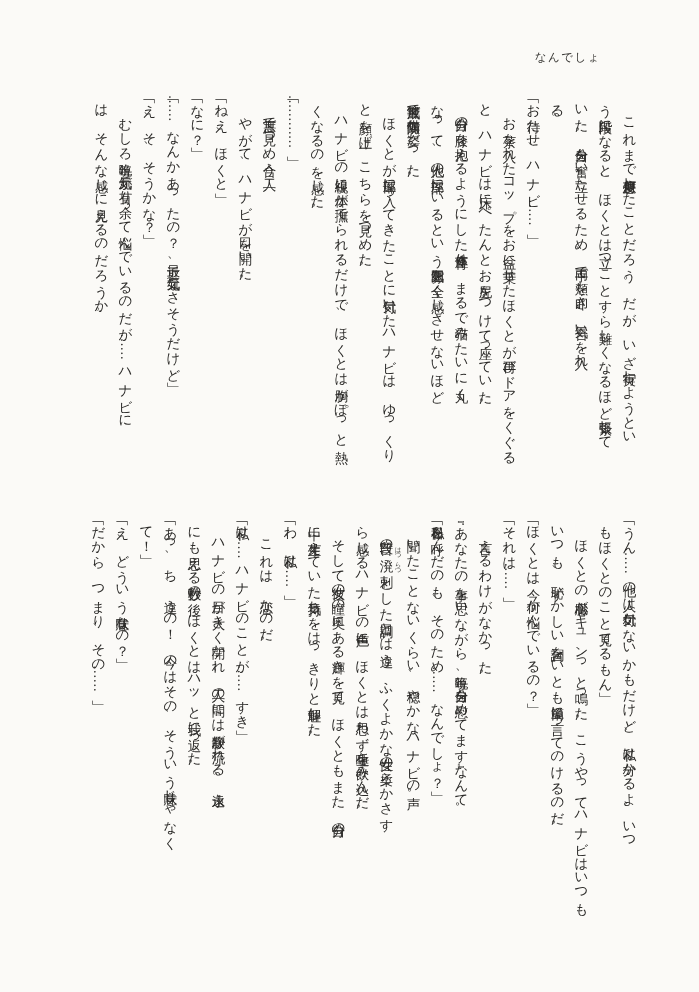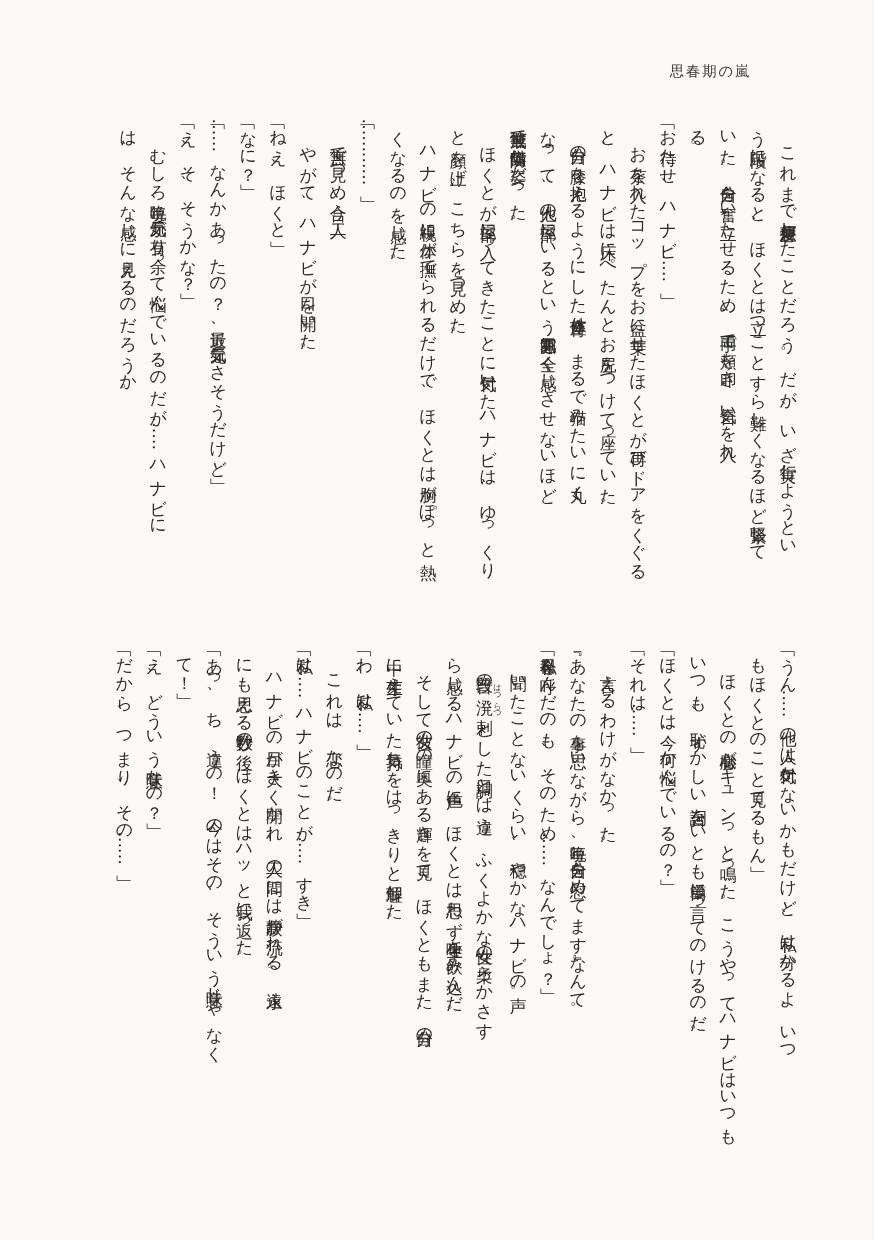--- a/index.html
+++ b/index.html
@@ -45,21 +45,21 @@
   ruby rt {
     font-size: 6.5px;
     letter-spacing: 0;
     color: #3a3936;
   }
 </style>
 </head>
 <body>
 
 <div class="page">
-  <div class="running-head">思春期の嵐</div>
+  <div class="running-head">なんでしょ</div>
 
   <div class="vblock vblock-upper">
       <div class="tline">　これまで何度夢想したことだろう。だが、いざ実行しようとい</div>
       <div class="tline">う段階になると、ほくとは立つことすら難しくなるほど緊張して</div>
       <div class="tline">いた。自分を奮い立たせるため、両手で頬を叩き、気合いを入れ</div>
       <div class="tline">る。</div>
       <div class="tline">「お待たせ、ハナビ……」</div>
       <div class="tline">　お茶を入れたコップをお盆に乗せたほくとが再びドアをくぐる</div>
       <div class="tline">と、ハナビは床にぺたんとお尻をつけて座っていた。</div>
       <div class="tline">　自分の膝を抱えるようにした体育座り。まるで猫みたいに丸く</div>

